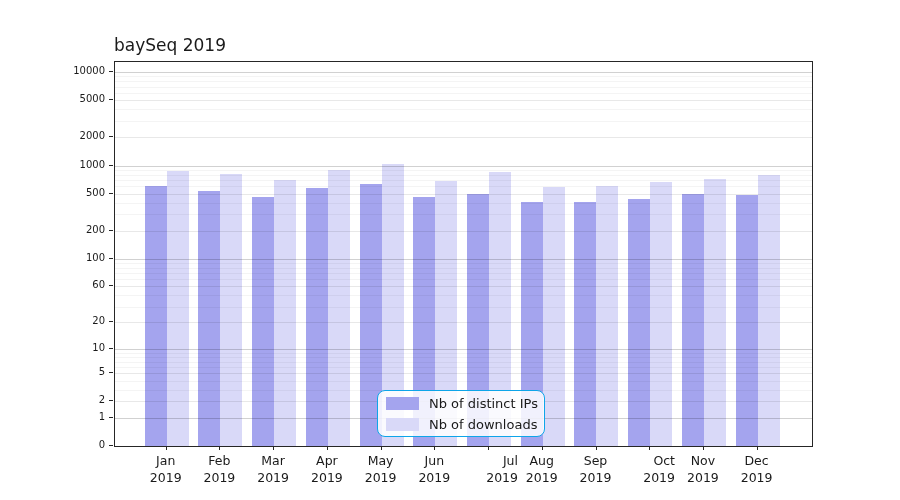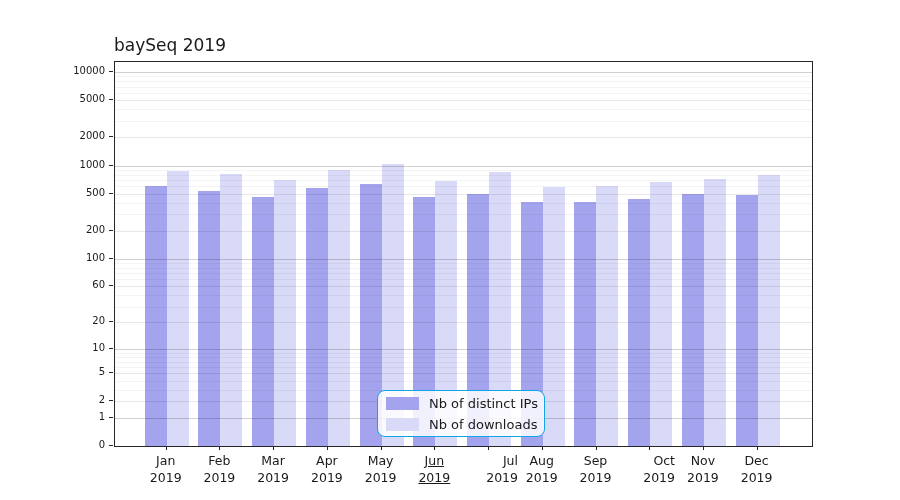--- a/index.html
+++ b/index.html
@@ -170,21 +170,21 @@
       <div class="xlabel" style="left: 296.9px;">
         <div>Apr</div>
         <div>2019</div>
       </div>
       <div class="xtick" style="left: 380.6px;"></div>
       <div class="xlabel" style="left: 350.6px;">
         <div>May</div>
         <div>2019</div>
       </div>
       <div class="xtick" style="left: 434.3px;"></div>
-      <div class="xlabel" style="left: 404.3px; text-decoration: underline;">
+      <div class="xlabel" style="left: 404.3px;">
         <div>Jun</div>
         <div>2019</div>
       </div>
       <div class="xtick" style="left: 488px;"></div>
       <div class="xlabel" style="left: 458px; text-align: right;">
         <div>Jul</div>
         <div>2019</div>
       </div>
       <div class="xtick" style="left: 541.7px;"></div>
       <div class="xlabel" style="left: 511.7px;">

